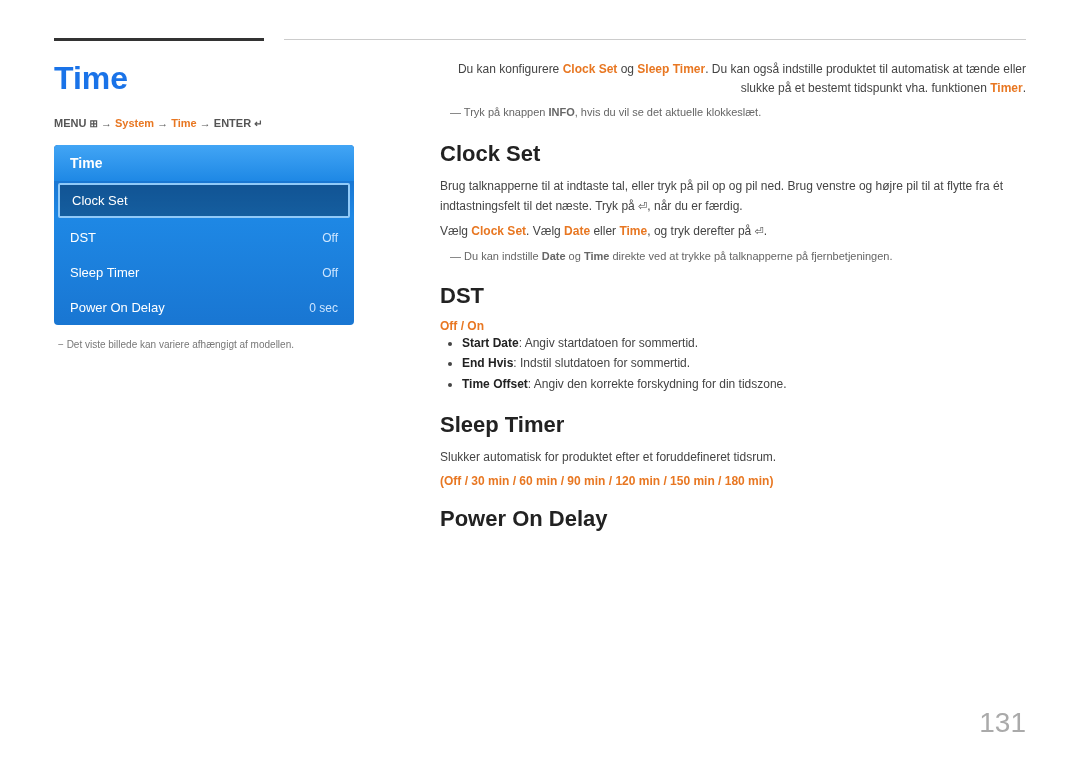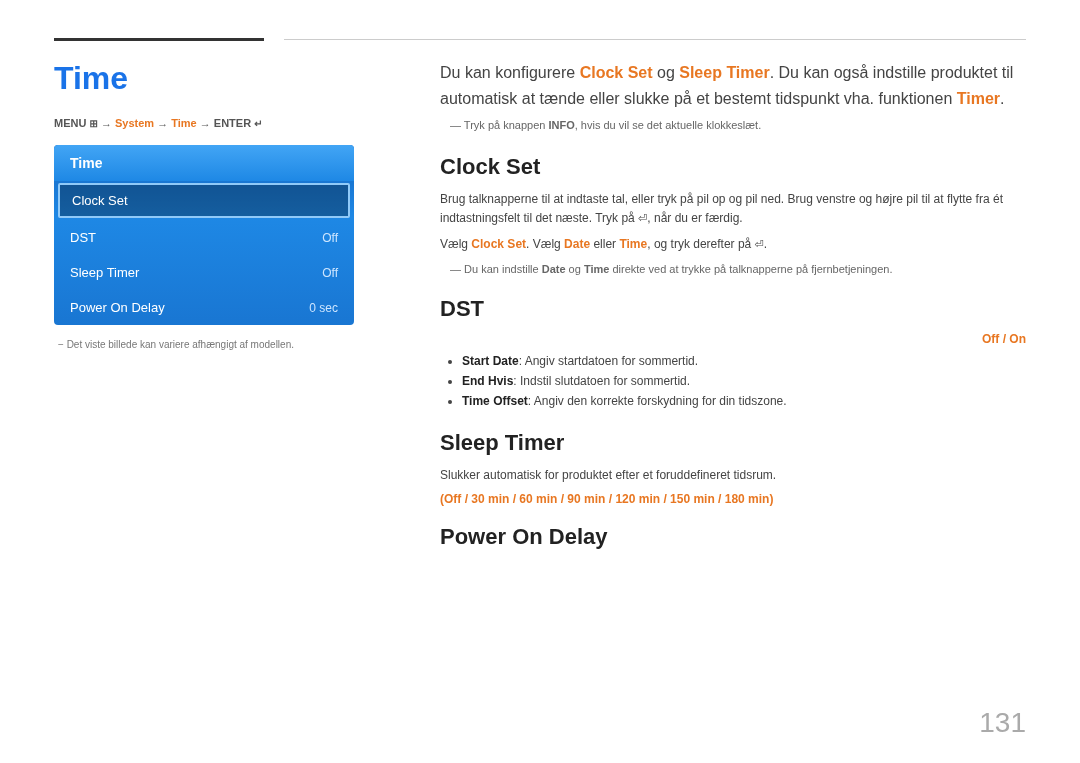--- a/index.html
+++ b/index.html
@@ -108,24 +108,25 @@
 
     
     .right-col {
       position: absolute;
       top: 60px;
       left: 440px;
       right: 54px;
     }
 
     .intro-text {
-      font-size: 16px;
+      font-size: 12px;
       color: #444;
       line-height: 1.6;
       margin-bottom: 6px;
+      text-align: right;
     }
     .intro-text strong {
       font-weight: bold;
       color: #e87722;
     }
     .note-text {
       font-size: 11px;
       color: #666;
       padding-left: 10px;
       margin-bottom: 20px;
@@ -164,23 +165,21 @@
       line-height: 1.5;
     }
     .section-note::before {
       content: '— ';
     }
 
     .subsection-label {
       color: #e87722;
       font-weight: bold;
       font-size: 12px;
-      margin-bottom: 5px;
       margin-top: 4px;
-      text-align: right;
     }
 
     .bullet-list {
       list-style: disc;
       padding-left: 22px;
       margin-bottom: 10px;
     }
     .bullet-list li {
       font-size: 12px;
       color: #444;

